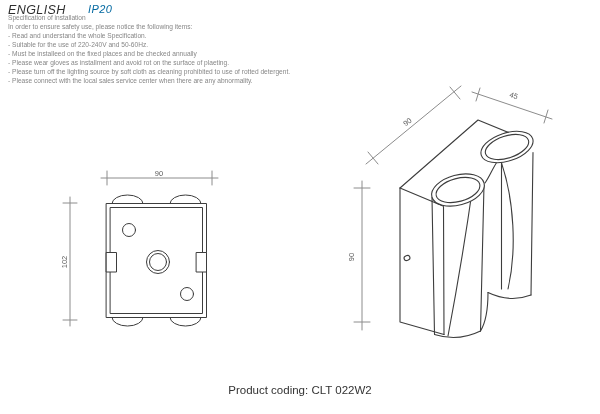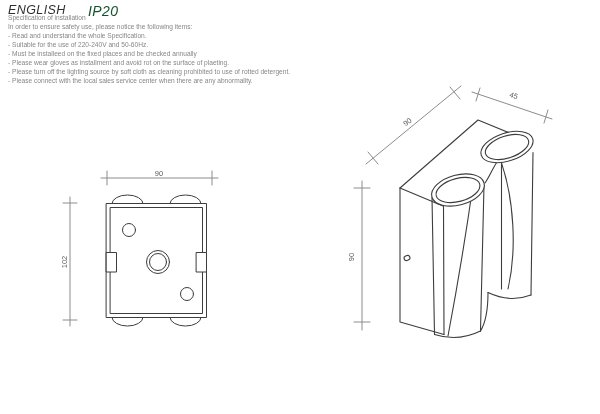--- a/index.html
+++ b/index.html
@@ -3,21 +3,21 @@
 <meta charset="utf-8">
 <style>
   html,body{margin:0;padding:0;}
   body{
     width:600px;height:414px;background:#ffffff;position:relative;overflow:hidden;
     font-family:"Liberation Sans", sans-serif;
   }
   .page{position:absolute;inset:0;background:#ffffff;}
   .header{position:absolute;top:3px;left:0;width:100%;height:16px;font-style:italic;}
   .lang{position:absolute;left:8px;top:0;font-size:12.5px;color:#2e2e2e;letter-spacing:0.4px;}
-  .ip{position:absolute;left:88px;top:0;font-size:14px;color:#14532d;letter-spacing:0.4px;}
+  .ip{position:absolute;left:88px;top:0;font-size:11px;color:#0369a1;letter-spacing:0.4px;}
   .spec{position:absolute;left:8px;top:13px;width:340px;font-size:6.6px;line-height:9px;color:#878787;letter-spacing:0;}
   .spec div{white-space:nowrap;}
   svg.drawings{position:absolute;left:0;top:0;}
   .dim-label{font-size:7.5px;fill:#5a5a5a;font-family:"Liberation Sans",sans-serif;}
   .footer{position:absolute;left:0;top:384px;width:100%;text-align:center;font-size:11.5px;color:#333333;}
 </style>
 </head>
 <body>
 
 <div class="page">
@@ -123,13 +123,14 @@
         <path d="M501.5,162 L501.5,289"></path>
         <path d="M501.5,163 C514,200 517,250 508,289"></path>
         <path d="M533,152.5 L531,295"></path>
         <path d="M488,292.5 Q510,303 531,295"></path>
         <ellipse cx="507" cy="147" rx="27" ry="14" transform="rotate(-18 507 147)" fill="#ffffff"></ellipse>
         <ellipse cx="507" cy="147" rx="22.5" ry="11" transform="rotate(-18 507 147)"></ellipse>
       </g>
     </g>
   </svg>
 
+  <div class="footer">Product coding: CLT 022W2</div>
 </div>
 
 </body></html>

